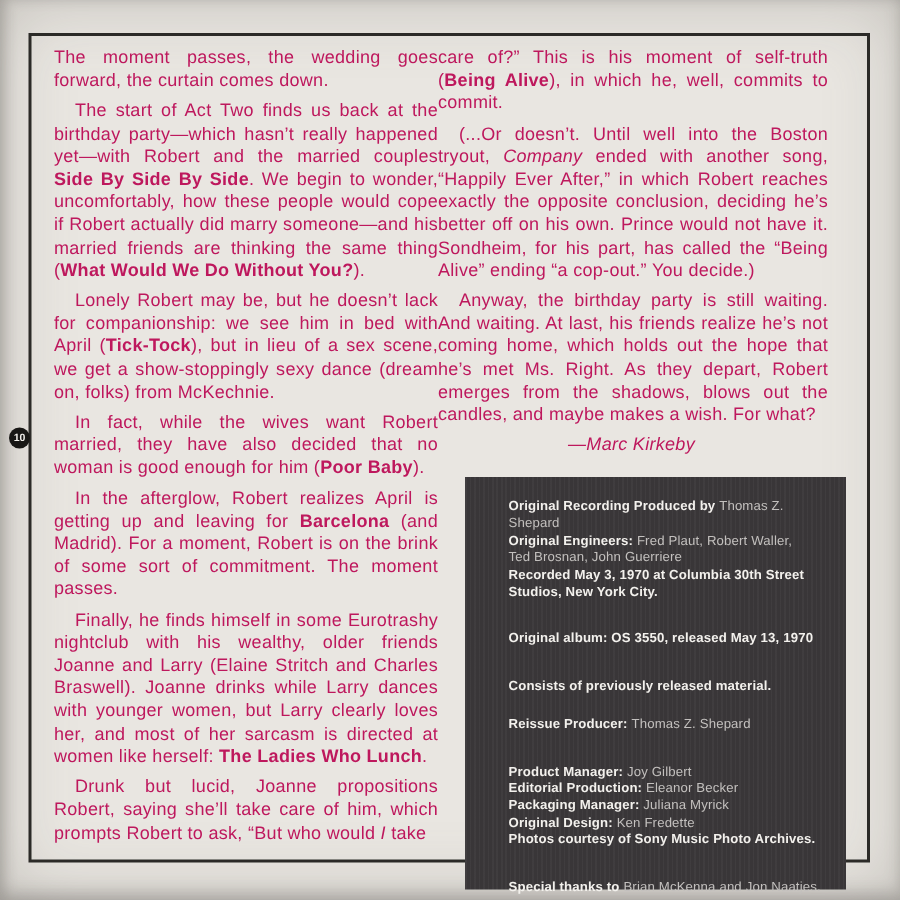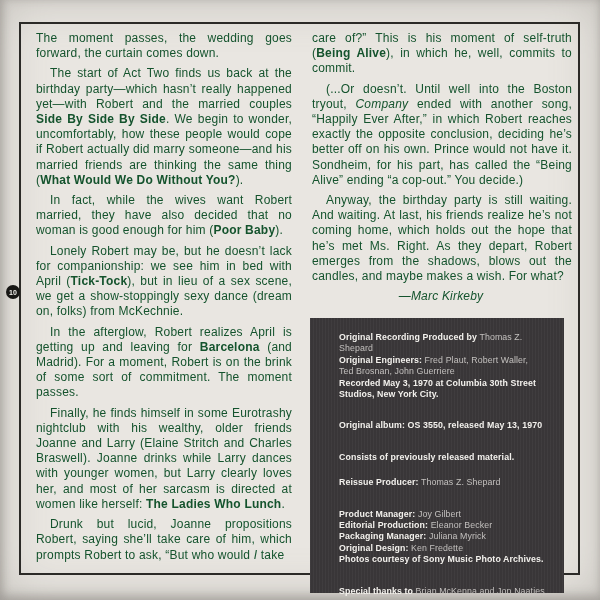--- a/index.html
+++ b/index.html
@@ -15,28 +15,28 @@
   .page-border {
     position:absolute;
     left:19px; top:22px;
     width:561px; height:553px;
     border:2px solid #2b2a27;
     box-sizing:border-box;
     background:transparent;
   }
   .column {
     position:absolute;
-    color:#14532d;
+    color:#be185d;
     font-size:12px;
     line-height:15.2px;
     letter-spacing:0.2px;
     text-align:justify;
   }
   .col-left  { left:36px;  top:31px; width:256px; }
-  .col-right { left:312px; top:31px; width:260px; }
+  .col-right { left:292px; top:31px; width:260px; }
   .para { margin:0 0 5px 0; }
   .para.indent { text-indent:14px; }
   .seg-b { font-weight:bold; }
   .seg-i { font-style:italic; }
   .byline {
     text-align:center;
     font-style:italic;
     padding-right:2px;
     margin-top:2px;
     font-size:12px;
@@ -82,22 +82,22 @@
 <div class="stage">
   <div class="page-border"></div>
 
   <div class="page-number-badge">
     <span>10</span>
   </div>
 
   <div class="column col-left">
       <p class="para"><span class="seg-n">The moment passes, the wedding goes forward, the curtain comes down.</span></p>
       <p class="para indent"><span class="seg-n">The start of Act Two finds us back at the birthday party—which hasn’t really happened yet—with Robert and the married couples </span><span class="seg-b">Side By Side By Side</span><span class="seg-n">. We begin to wonder, uncomfortably, how these people would cope if Robert actually did marry someone—and his married friends are thinking the same thing (</span><span class="seg-b">What Would We Do Without You?</span><span class="seg-n">).</span></p>
+      <p class="para indent"><span class="seg-n">Lonely Robert may be, but he doesn’t lack for companionship: we see him in bed with April (</span><span class="seg-b">Tick-Tock</span><span class="seg-n">), but in lieu of a sex scene, we get a show-stoppingly sexy dance (dream on, folks) from McKechnie.</span></p>
       <p class="para indent"><span class="seg-n">In fact, while the wives want Robert married, they have also decided that no woman is good enough for him (</span><span class="seg-b">Poor Baby</span><span class="seg-n">).</span></p>
-      <p class="para indent"><span class="seg-n">Lonely Robert may be, but he doesn’t lack for companionship: we see him in bed with April (</span><span class="seg-b">Tick-Tock</span><span class="seg-n">), but in lieu of a sex scene, we get a show-stoppingly sexy dance (dream on, folks) from McKechnie.</span></p>
       <p class="para indent"><span class="seg-n">In the afterglow, Robert realizes April is getting up and leaving for </span><span class="seg-b">Barcelona</span><span class="seg-n"> (and Madrid). For a moment, Robert is on the brink of some sort of commitment. The moment passes.</span></p>
       <p class="para indent"><span class="seg-n">Finally, he finds himself in some Eurotrashy nightclub with his wealthy, older friends Joanne and Larry (Elaine Stritch and Charles Braswell). Joanne drinks while Larry dances with younger women, but Larry clearly loves her, and most of her sarcasm is directed at women like herself: </span><span class="seg-b">The Ladies Who Lunch</span><span class="seg-n">.</span></p>
       <p class="para indent"><span class="seg-n">Drunk but lucid, Joanne propositions Robert, saying she’ll take care of him, which prompts Robert to ask, “But who would </span><span class="seg-i">I</span><span class="seg-n"> take</span></p>
     </div>
 
   <div class="column col-right">
     <div>
         <p class="para"><span class="seg-n">care of?” This is his moment of self-truth (</span><span class="seg-b">Being Alive</span><span class="seg-n">), in which he, well, commits to commit.</span></p>
         <p class="para indent"><span class="seg-n">(...Or doesn’t. Until well into the Boston tryout, </span><span class="seg-i">Company</span><span class="seg-n"> ended with another song, “Happily Ever After,” in which Robert reaches exactly the opposite conclusion, deciding he’s better off on his own. Prince would not have it. Sondheim, for his part, has called the “Being Alive” ending “a cop-out.” You decide.)</span></p>
         <p class="para indent"><span class="seg-n">Anyway, the birthday party is still waiting. And waiting. At last, his friends realize he’s not coming home, which holds out the hope that he’s met Ms. Right. As they depart, Robert emerges from the shadows, blows out the candles, and maybe makes a wish. For what?</span></p>

